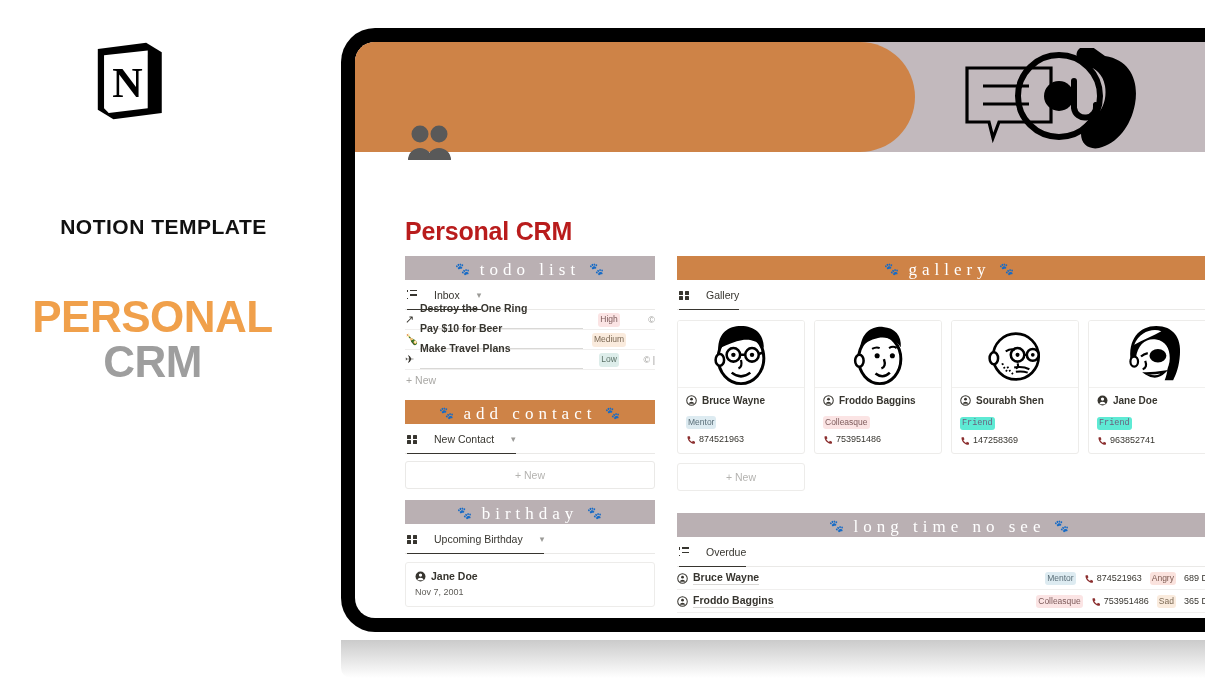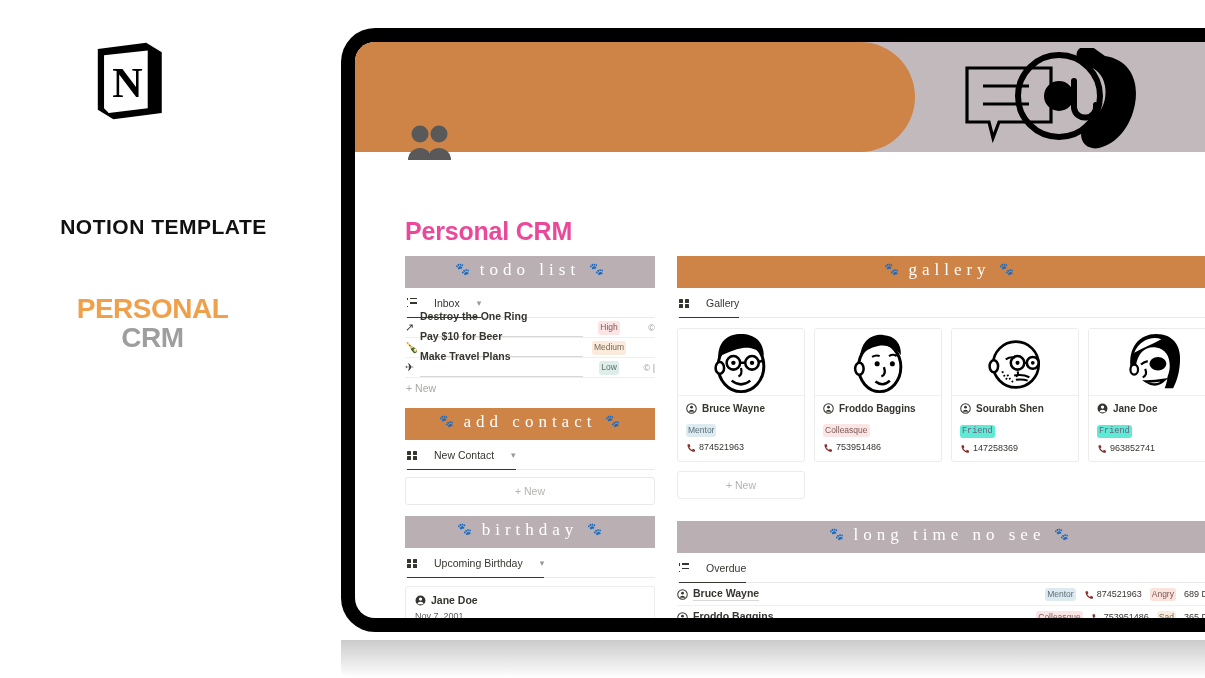--- a/index.html
+++ b/index.html
@@ -21,21 +21,21 @@
   }
   #promo-kicker{
     position:absolute; left:11px; top:215px; width:305px;
     text-align:center;
     font-size:21px; font-weight:bold; color:#111111;
     letter-spacing:.5px;
   }
   #promo-title{
     position:absolute; left:0; top:295px; width:305px;
     text-align:center;
-    font-size:28px; font-weight:bold; line-height:1.02;
+    font-size:44px; font-weight:bold; line-height:1.02;
     letter-spacing:-.5px;
   }
   #promo-title .l1{ color:#F0A04B; display:block; }
   #promo-title .l2{ color:#9E9E9E; display:block; }
 
   
   #device{
     position:absolute; left:341px; top:28px;
     width:872px; height:604px;
     background:#000000;
@@ -76,34 +76,34 @@
   #banner-art{
     position:absolute; right:58px; top:6px; width:200px; height:104px;
   }
 
   
   #page-icon{
     position:absolute; left:52px; top:82px; width:46px; height:40px; z-index:5;
   }
   #page-title{
     position:absolute; left:50px; top:175px;
-    font-size:25px; font-weight:bold; color:#ec4899;
+    font-size:25px; font-weight:bold; color:#b91c1c;
     letter-spacing:-.2px;
   }
 
   
   #content{
     position:absolute; left:0; top:214px; right:0; bottom:0;
   }
   .col-left{ position:absolute; left:50px; top:0; width:250px; }
   .col-right{ position:absolute; left:322px; top:0; width:545px; }
 
   
   .sec-head{
-    height:32px; line-height:26px;
+    height:24px; line-height:26px;
     color:#ffffff; text-align:center;
     font-family:"Liberation Serif", serif;
     font-size:17px; letter-spacing:5px;
     white-space:nowrap; overflow:hidden;
     margin-bottom:9px;
   }
   .sec-head .paw{ font-size:12px; letter-spacing:0; vertical-align:2px; }
   .sec-head.gray{ background:#BAB0B3; }
   .sec-head.orange{ background:#CE8347; }
 

